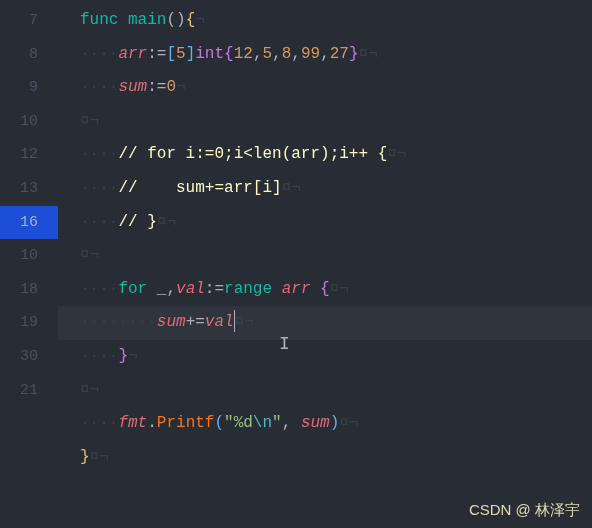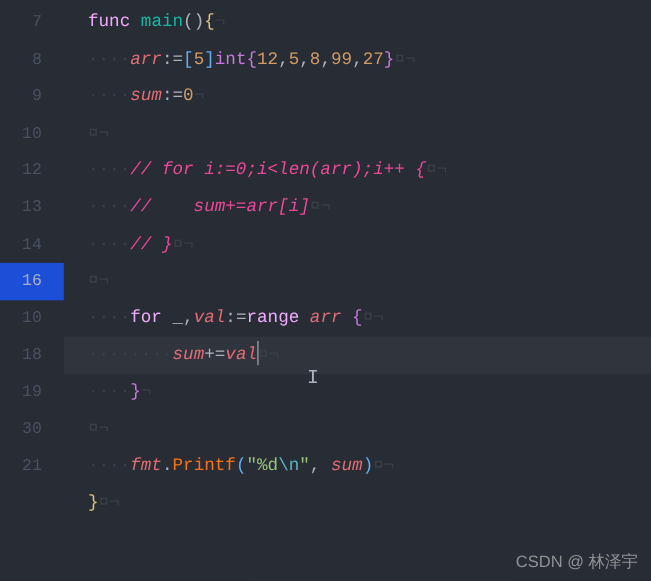--- a/index.html
+++ b/index.html
@@ -49,32 +49,32 @@
     .gutter .line-num.current {
       background: #1d4ed8;
       color: #abb2bf;
     }
     .indent-guide {
       color: #3b4048;
     }
     .ws {
       color: #3b4048;
     }
-    .keyword { color: #f0abfc; }
+    .keyword { color: #14b8a6; }
     .funcname { color: #14b8a6; }
     .type { color: #c678dd; }
     .operator { color: #abb2bf; }
     .paren { color: #abb2bf; }
     .brace { color: #e5c07b; }
     .brace2 { color: #c678dd; }
     .bracket { color: #61afef; }
     .number { color: #d19a66; }
     .ident { color: #e06c75; font-style: italic; }
     .plain { color: #abb2bf; }
-    .comment { color: #ec4899; font-style: italic; }
+    .comment { color: #fef9c3; }
     .string { color: #98c379; }
     .escape { color: #56b6c2; }
     .member { color: #f97316; }
     .underscore { color: #abb2bf; }
     
     .cursor {
       display: inline-block;
       width: 1px;
       height: 22px;
       background: #abb2bf;
@@ -87,38 +87,37 @@
       color: #abb2bf;
       font-size: 18px;
       left: 221px;
       top: 334px;
       pointer-events: none;
     }
     .watermark {
       position: absolute;
       bottom: 8px;
       right: 12px;
-      color: #a3a3a3;
+      color: #fef9c3;
       font-size: 15px;
       font-family: sans-serif;
       opacity: 0.85;
     }
   </style>
 </head>
 <body>
 
 <div class="editor">
   <div class="gutter">
       <div class="line-num">7</div>
       <div class="line-num">8</div>
       <div class="line-num">9</div>
       <div class="line-num">10</div>
       <div class="line-num">12</div>
       <div class="line-num">13</div>
-      <div class="line-num">14</div>
       <div class="line-num current">16</div>
       <div class="line-num">10</div>
       <div class="line-num">18</div>
       <div class="line-num">19</div>
       <div class="line-num">30</div>
       <div class="line-num">21</div>
     </div>
   <div class="code-area">
 
   <div class="code-line"><span class="keyword">func</span> <span class="funcname">main</span><span class="paren">()</span><span class="brace">{</span><span class="ws">¬</span></div>

